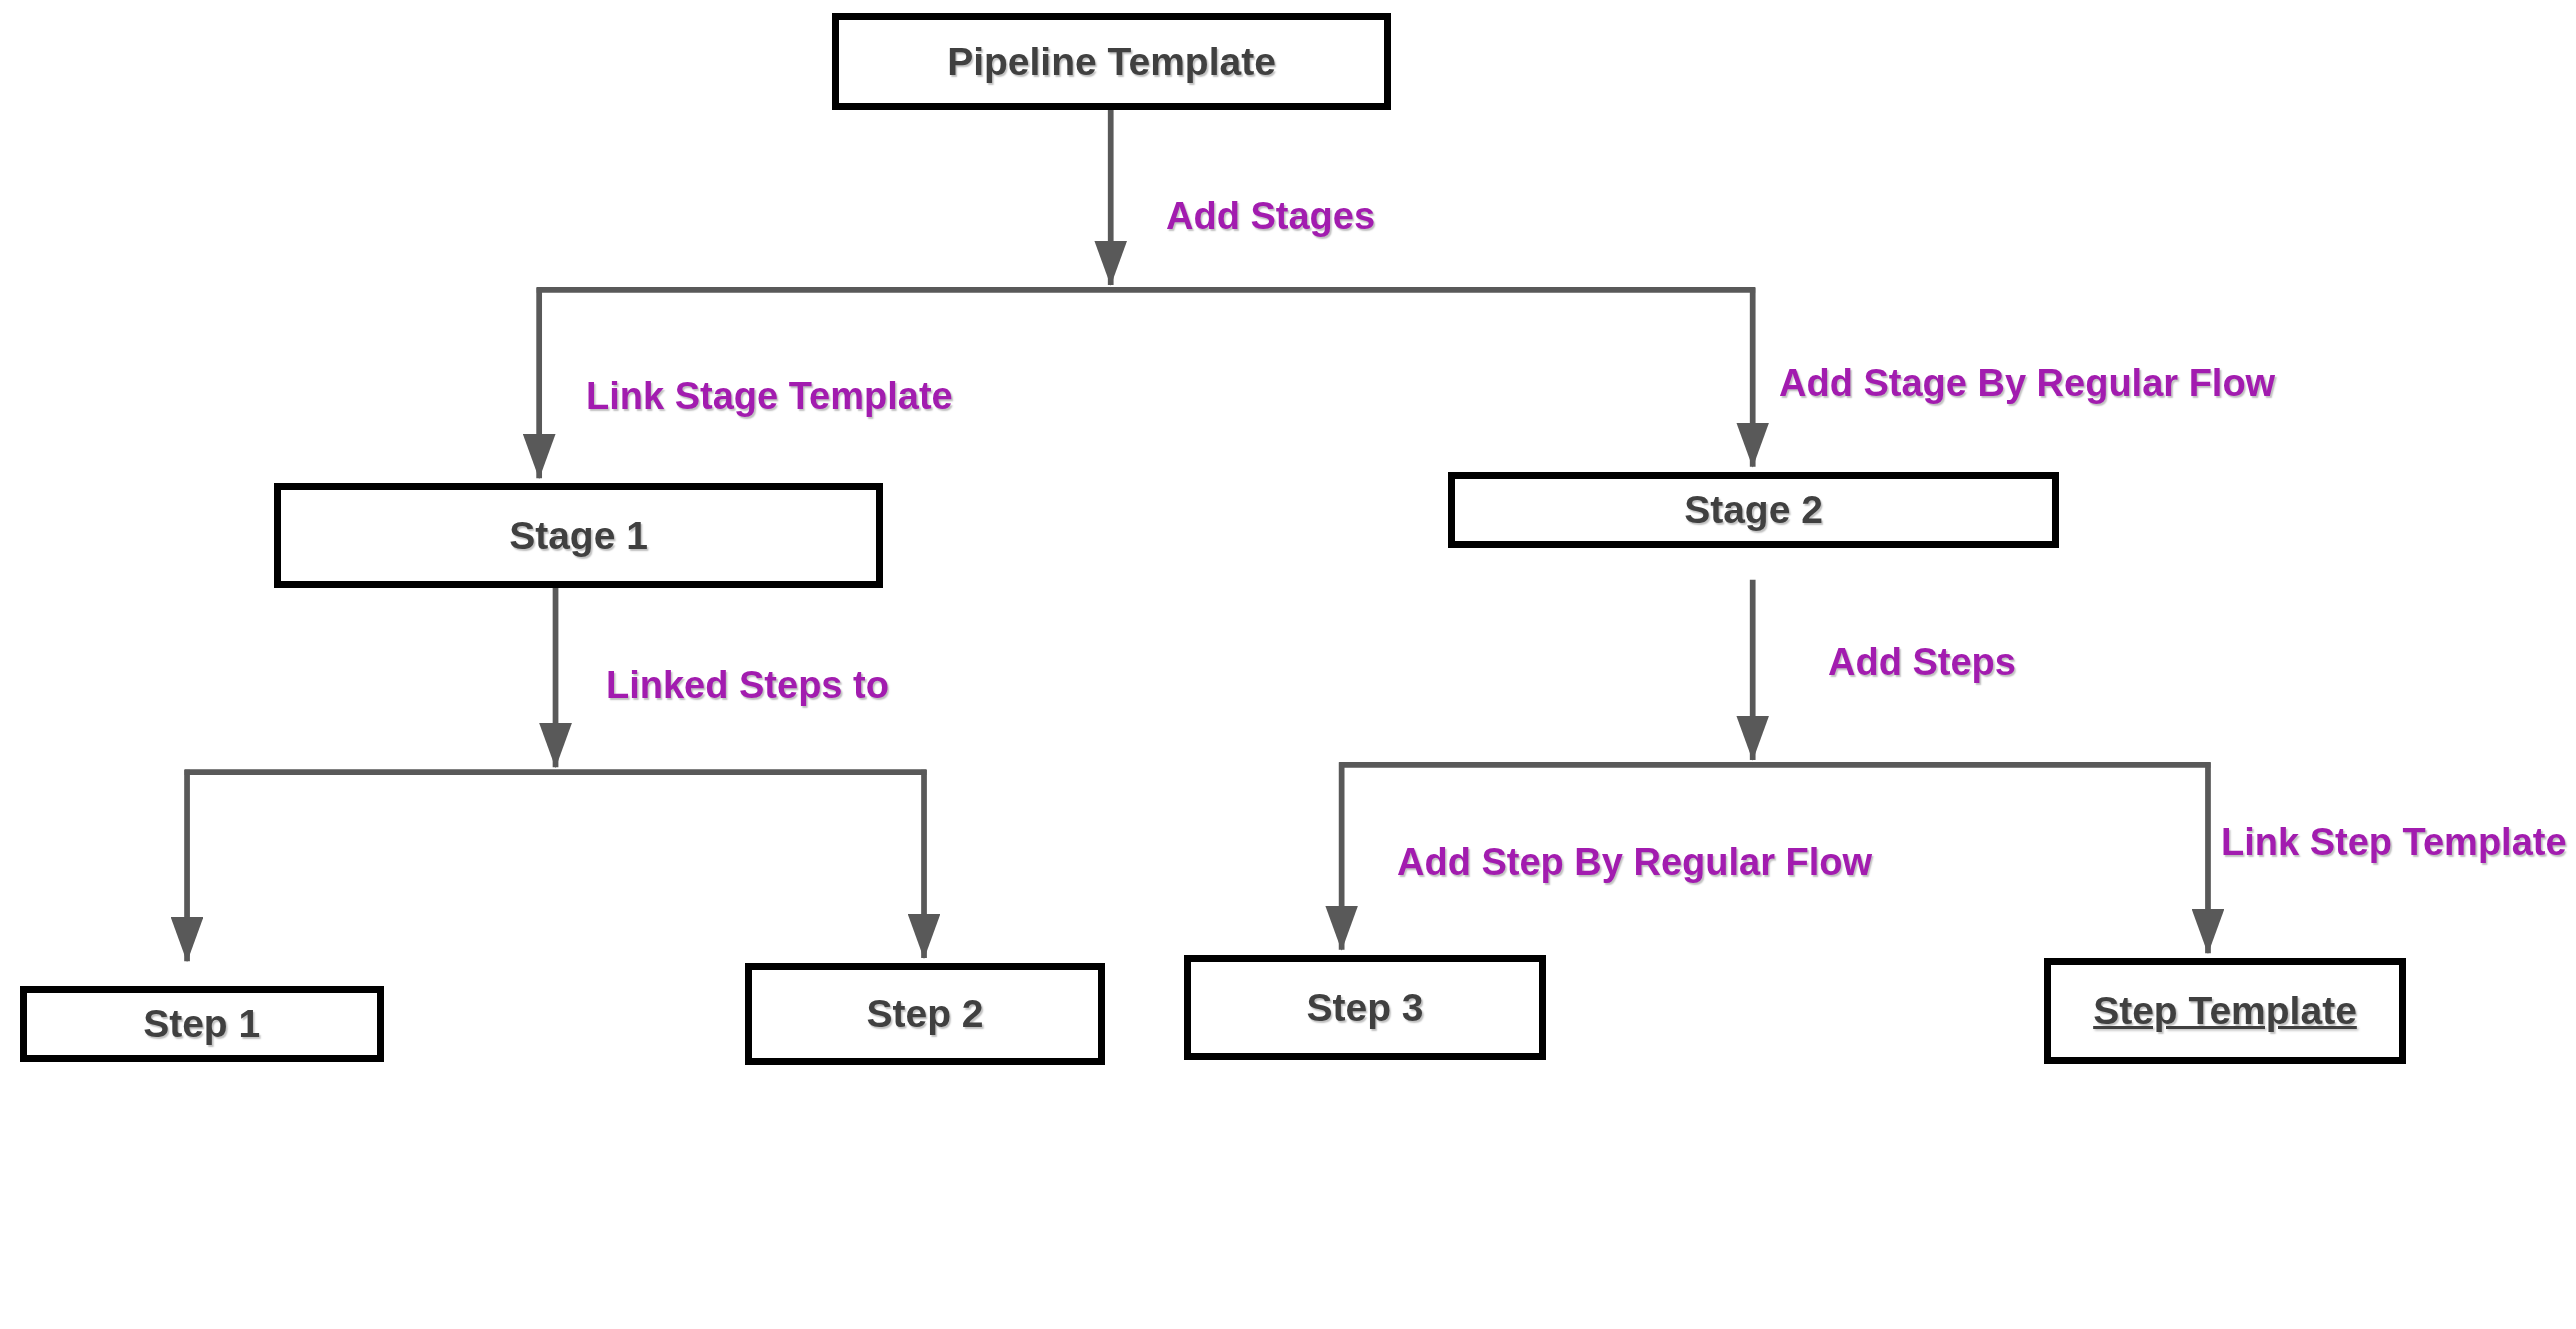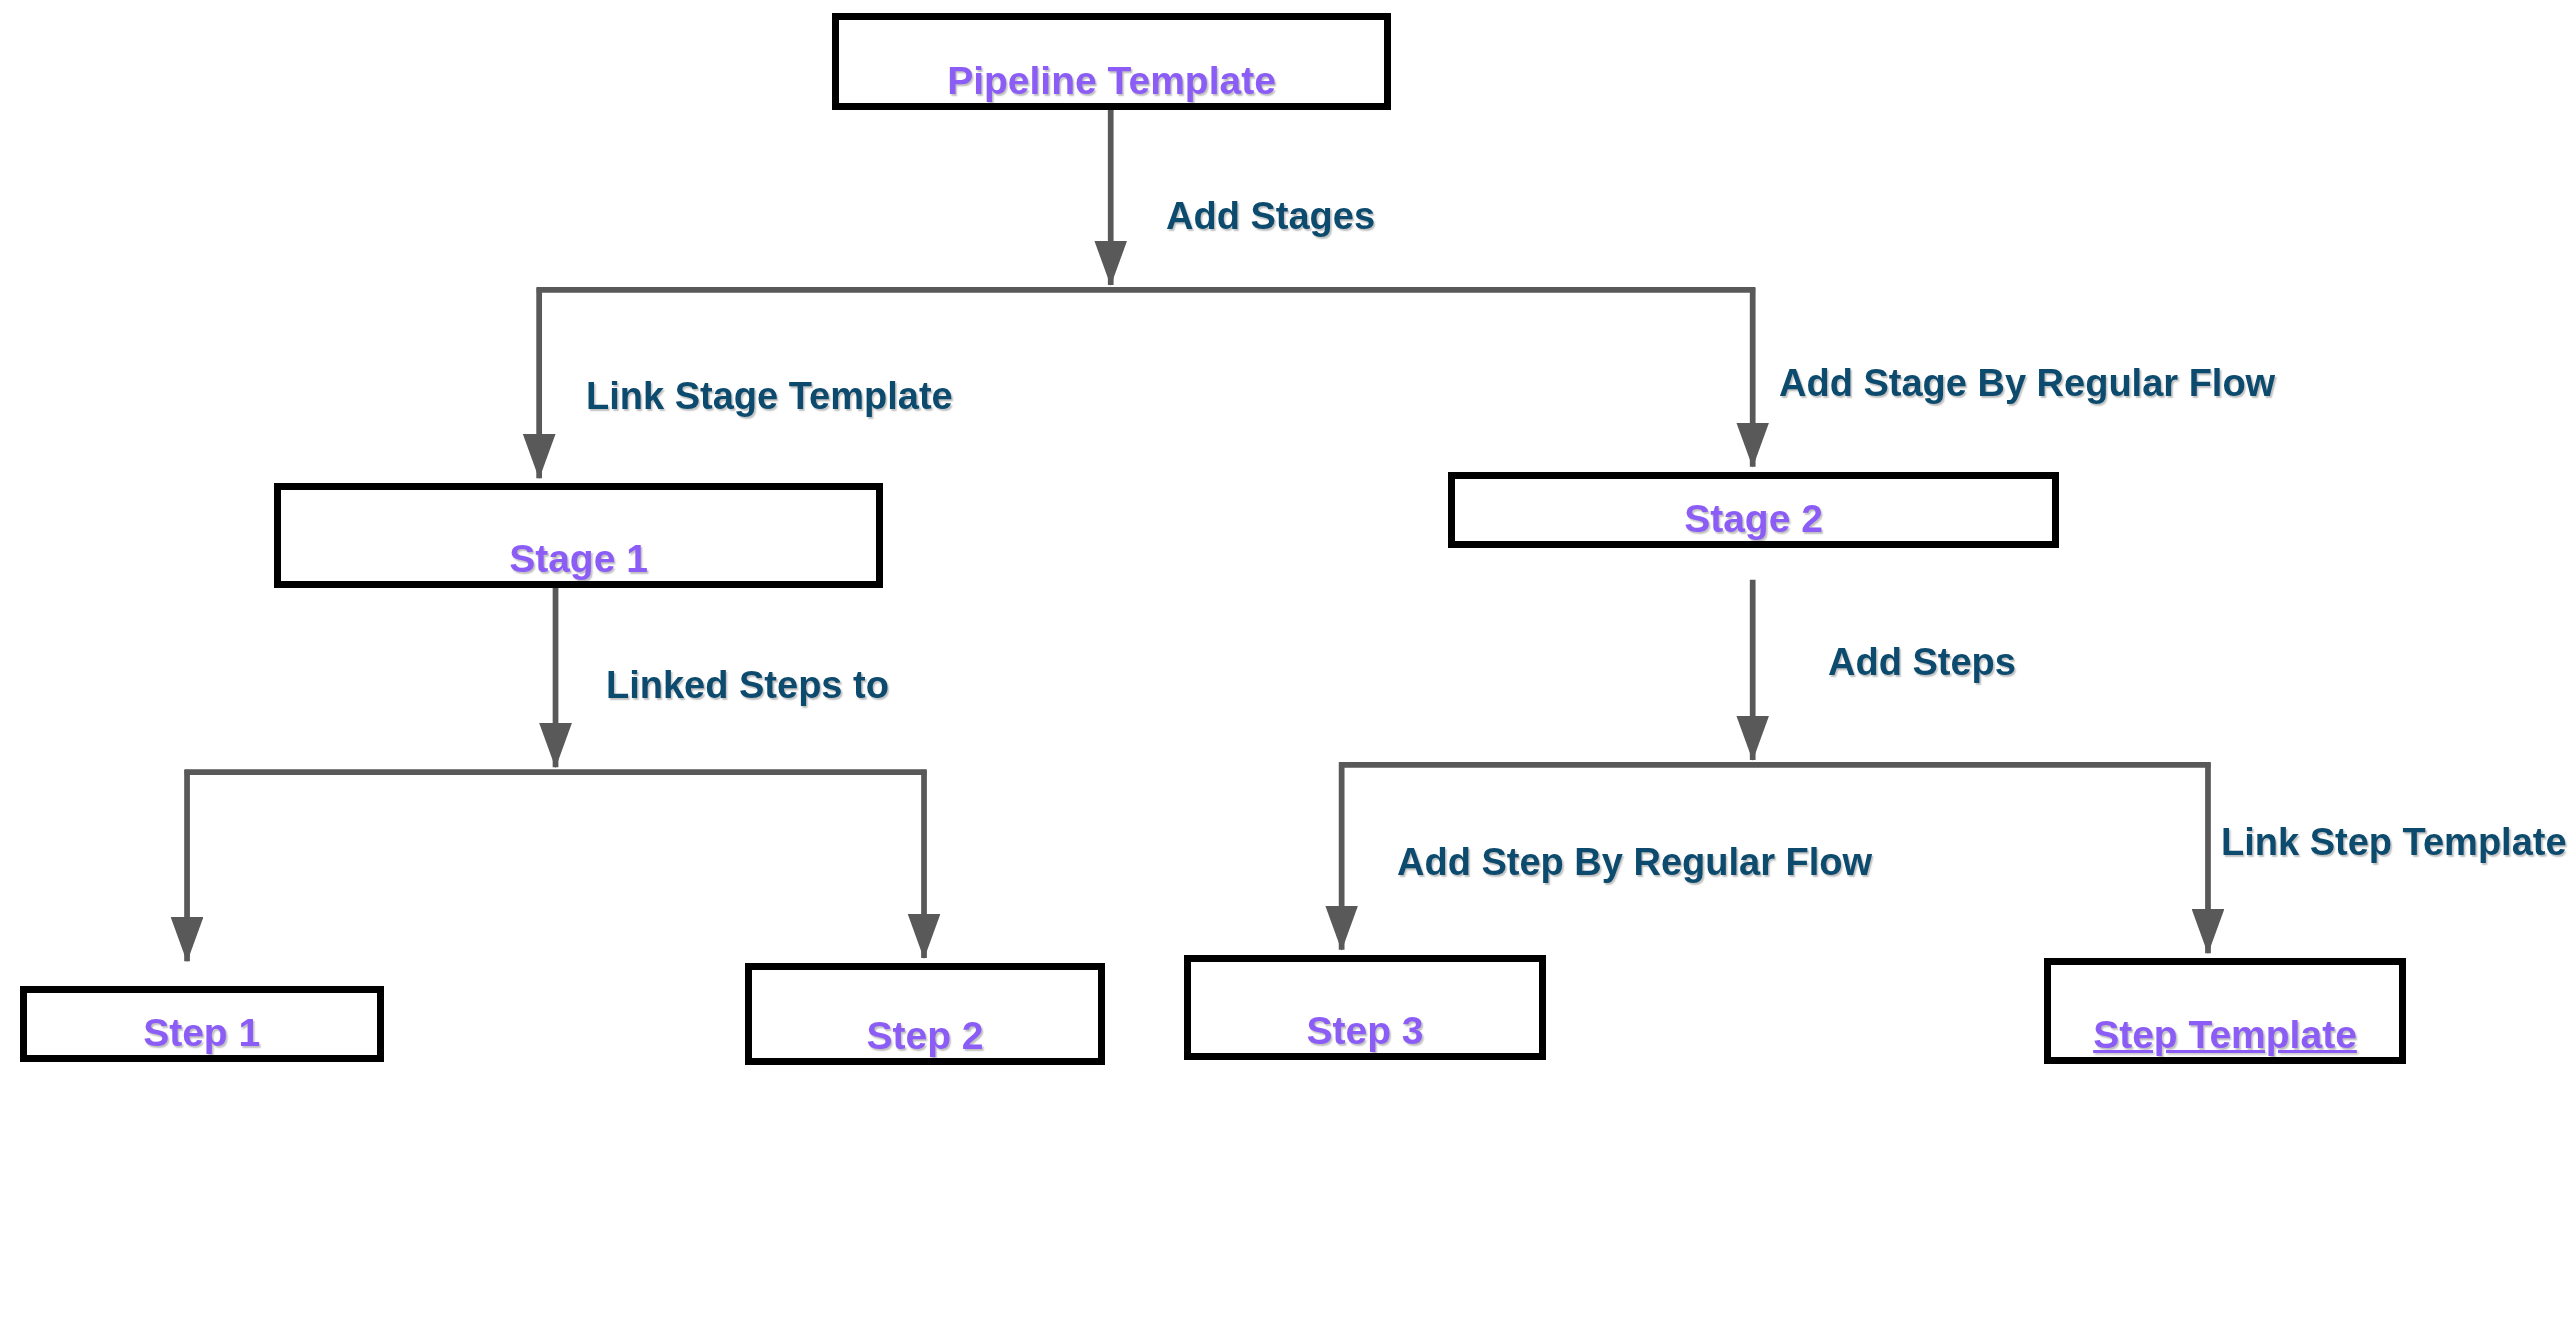--- a/index.html
+++ b/index.html
@@ -20,34 +20,34 @@
     left: 0; top: 0;
     width: 2576px;
     height: 1329px;
   }
   .node {
     position: absolute;
     box-sizing: border-box;
     background: #ffffff;
     border: 7.4px solid #000000;
     display: flex;
-    align-items: flex-end;
+    align-items: center;
     justify-content: center;
     font-weight: bold;
     font-size: 39px;
-    color: #8b5cf6;
+    color: #404040;
     text-shadow: 1.6px 1.6px 1.6px rgba(0,0,0,0.25);
     white-space: nowrap;
   }
   .elabel {
     position: absolute;
     font-weight: bold;
     font-size: 38px;
     line-height: 46px;
-    color: #0c4a6e;
+    color: #a21caf;
     text-shadow: 1.6px 1.6px 1.6px rgba(0,0,0,0.25);
     white-space: nowrap;
   }
   .elabel.twoline { line-height: 60px; }
 
   
   #node-pipeline-template { left: 832px; top: 13px;   width: 559px; height: 97px; }
   #node-stage-1           { left: 274px;  top: 483px;  width: 609px; height: 105px; }
   #node-stage-2           { left: 1448px; top: 472px;  width: 611px; height: 76px; }
   #node-step-1            { left: 19.7px;   top: 986px; width: 364px; height: 76px; }

